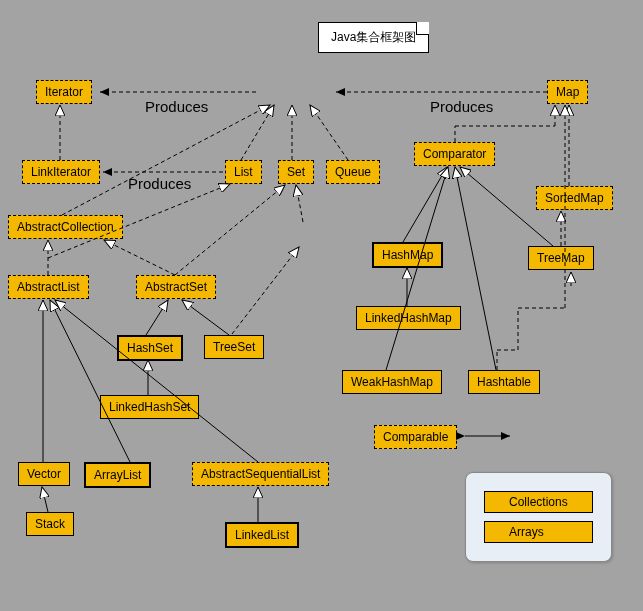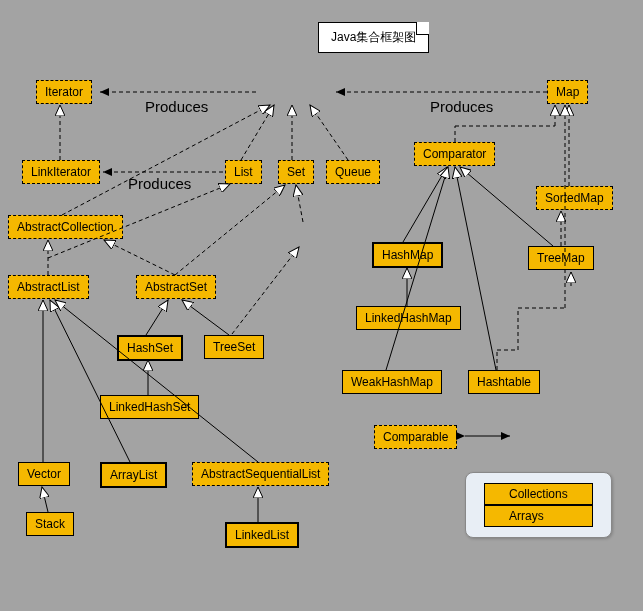--- a/index.html
+++ b/index.html
@@ -4,21 +4,21 @@
 <style>
   body{margin:0;font-family:Arial,sans-serif;font-size:12px;background:#fff}
   .canvas{position:relative;width:643px;height:611px;background:#a3a3a3}
   .node{position:absolute;background:#f5b800;border:1px solid #000;padding:4px 8px;text-align:left;white-space:nowrap}
   .dashed{border-style:dashed}
   .bold{border-width:2px}
   .edge-label{position:absolute;font-size:15px;background:transparent}
   .note{position:absolute;background:#fff;border:1px solid #000;padding:6px 12px}
   .note-corner{position:absolute;top:-1px;right:-1px;width:12px;height:12px;background:#fff;border-left:1px solid #000;border-bottom:1px solid #000}
   .legend{position:absolute;border:1px solid #888;border-radius:8px;background:#e8eef5;padding:10px 18px;box-shadow:1px 1px 3px rgba(0,0,0,.2)}
-  .legend .node{position:relative;margin:0 0;display:block;padding:3px 24px}
+  .legend .node{position:relative;margin:8px 0;display:block;padding:3px 24px}
   svg{position:absolute;top:0;left:0;pointer-events:none}
 </style>
 </head>
 <body>
 
 <div class="canvas">
 
 <div class="note" style="left:318px;top:22px">
   <span>Java集合框架图</span>
   <div class="note-corner"></div>
@@ -48,21 +48,21 @@
 
 <div class="node bold" style="left:117px;top:335px">HashSet</div>
 <div class="node" style="left:204px;top:335px">TreeSet</div>
 <div class="node" style="left:342px;top:370px">WeakHashMap</div>
 <div class="node" style="left:468px;top:370px">Hashtable</div>
 
 <div class="node" style="left:100px;top:395px">LinkedHashSet</div>
 <div class="node dashed" style="left:374px;top:425px">Comparable</div>
 
 <div class="node" style="left:18px;top:462px">Vector</div>
-<div class="node bold" style="left:100px;top:462px">ArrayList</div>
+<div class="node bold" style="left:84px;top:462px">ArrayList</div>
 <div class="node dashed" style="left:192px;top:462px">AbstractSequentialList</div>
 
 <div class="node" style="left:26px;top:512px">Stack</div>
 <div class="node bold" style="left:225px;top:522px">LinkedList</div>
 
 <div class="legend" style="left:465px;top:472px">
   <div class="node">Collections</div>
   <div class="node">Arrays</div>
 </div>
 

